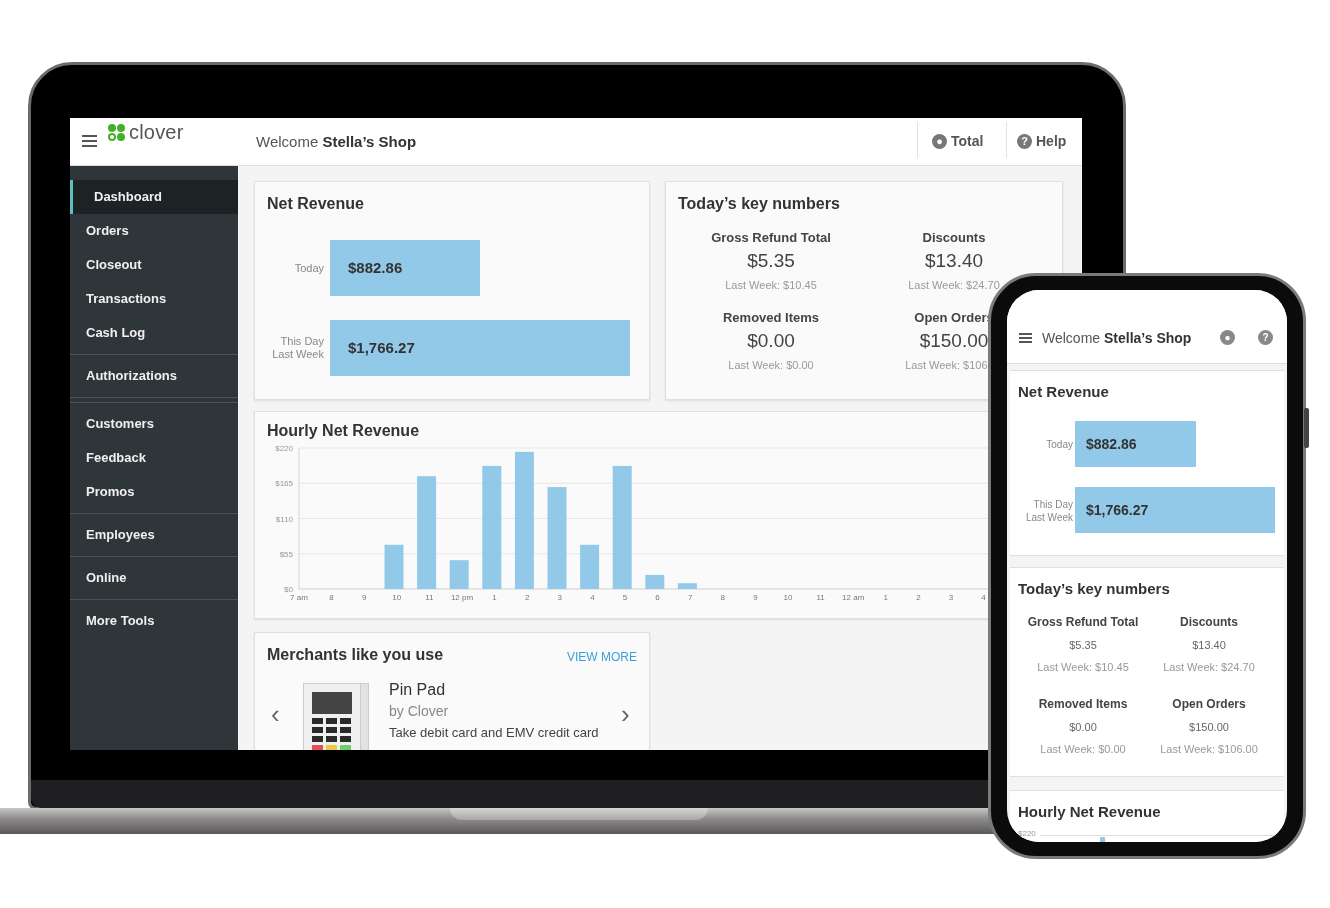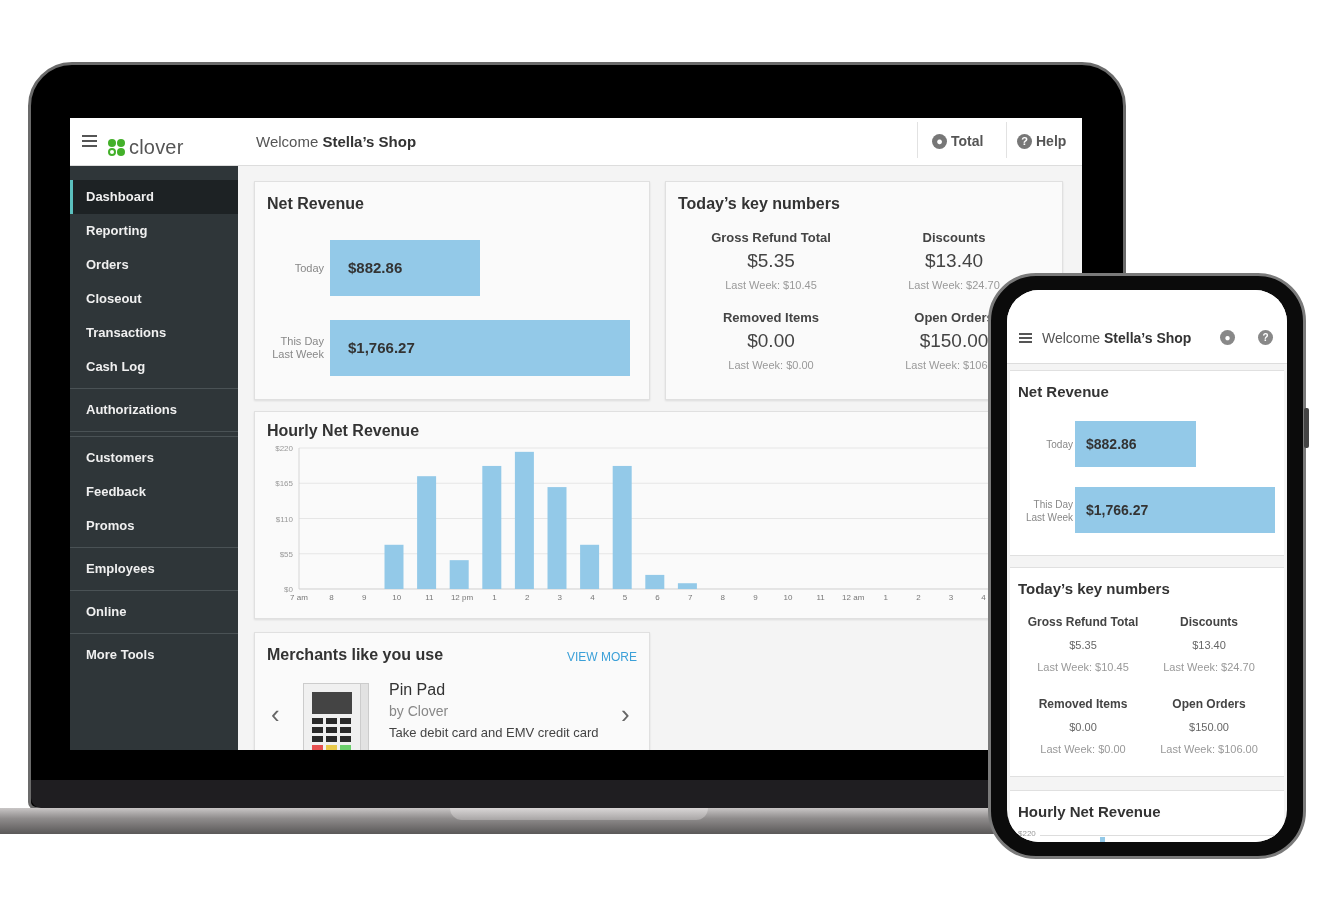--- a/index.html
+++ b/index.html
@@ -9,34 +9,34 @@
   
   .laptop-lid { position: absolute; left: 28px; top: 62px; width: 1098px; height: 748px; background: #000; border-radius: 44px 44px 8px 8px; border: 3px solid #6b6b6b; }
   .laptop-chin { position: absolute; left: 31px; top: 780px; width: 1092px; height: 28px; background: #1f1e21; border-radius: 0 0 10px 10px; }
   .laptop-base { position: absolute; left: 0; top: 808px; width: 1150px; height: 26px; background: linear-gradient(#c9c6c6, #8f8c8c 40%, #5a5858); border-radius: 0 0 14px 0; }
   .laptop-notch { position: absolute; left: 450px; top: 808px; width: 258px; height: 12px; background: linear-gradient(#d9d6d6, #a8a5a5); border-radius: 0 0 12px 12px; }
 
   .screen { position: absolute; left: 70px; top: 118px; width: 1012px; height: 632px; background: #f4f4f4; overflow: hidden; }
   .topbar { position: absolute; left: 0; top: 0; width: 1012px; height: 48px; background: #fff; border-bottom: 1px solid #ddd; }
   .hamburger { position: absolute; left: 12px; top: 17px; width: 15px; height: 13px; }
   .hamburger span { display: block; height: 2px; background: #555; margin-bottom: 3px; }
-  .logo { position: absolute; left: 38px; top: 18px; display: flex; align-items: center; }
+  .logo { position: absolute; left: 38px; top: 3px; display: flex; align-items: center; }
   .logo-mark { width: 18px; height: 18px; position: relative; margin-right: 3px; }
   .logo-mark i { position: absolute; width: 8px; height: 8px; background: #43b02a; border-radius: 50%; }
   .logo-text { font-size: 20px; color: #555; letter-spacing: 0.2px; }
   .welcome { position: absolute; left: 186px; top: 15px; font-size: 15px; color: #555; }
   .welcome b { color: #333; }
   .topbar-div { position: absolute; top: 4px; width: 1px; height: 36px; background: #e2e2e2; }
   .user-btn { position: absolute; left: 862px; top: 15px; font-size: 14px; color: #555; font-weight: bold; display: flex; align-items: center; }
   .help-btn { position: absolute; left: 947px; top: 15px; font-size: 14px; color: #555; font-weight: bold; display: flex; align-items: center; }
   .circle-icon { width: 15px; height: 15px; border-radius: 50%; background: #777; color: #fff; font-size: 11px; line-height: 15px; text-align: center; margin-right: 4px; font-weight: bold; }
 
   .sidebar { position: absolute; left: 0; top: 48px; width: 168px; height: 584px; background: #2f3639; }
   .side-item { height: 34px; line-height: 34px; padding-left: 16px; color: #f0f0f0; font-weight: bold; font-size: 13px; }
-  .side-item.active { background: #1d2224; border-left: 3px solid #5bc0be; padding-left: 13px; }
+  .side-item.active { background: #1d2224; border-left: 3px solid #5bc0be; padding-left: 21px; }
   .side-sep { height: 1px; background: #4a5255; margin: 4px 0; }
 
   .card { position: absolute; background: #fafafa; border: 1px solid #e0e0e0; box-shadow: 0 1px 2px rgba(0,0,0,0.1); }
   .card-title { position: absolute; left: 12px; top: 13px; font-size: 16px; font-weight: bold; color: #333; }
 
   .rev-label { position: absolute; font-size: 11px; color: #888; text-align: right; width: 60px; line-height: 13px; }
   .rev-bar { position: absolute; background: #93c9e8; height: 56px; }
   .rev-value { position: absolute; left: 18px; top: 19px; font-size: 15px; font-weight: bold; color: #333; }
 
   .kn-cell { position: absolute; width: 170px; text-align: center; }
@@ -112,21 +112,20 @@
       </div>
       <div class="topbar-div" style="left:936px"></div>
       <div class="help-btn">
         <span class="circle-icon">?</span>
         <span>Help</span>
       </div>
     </div>
 
     <div class="sidebar" id="sidebar" style="padding-top:14px">
         <div class="side-item active">Dashboard</div>
-        <div class="side-item">Reporting</div>
         <div class="side-item">Orders</div>
         <div class="side-item">Closeout</div>
         <div class="side-item">Transactions</div>
         <div class="side-item">Cash Log</div>
         <div class="side-sep"></div>
         <div class="side-item">Authorizations</div>
         <div class="side-sep"></div>
         <div class="side-sep"></div>
         <div class="side-item">Customers</div>
         <div class="side-item">Feedback</div>

